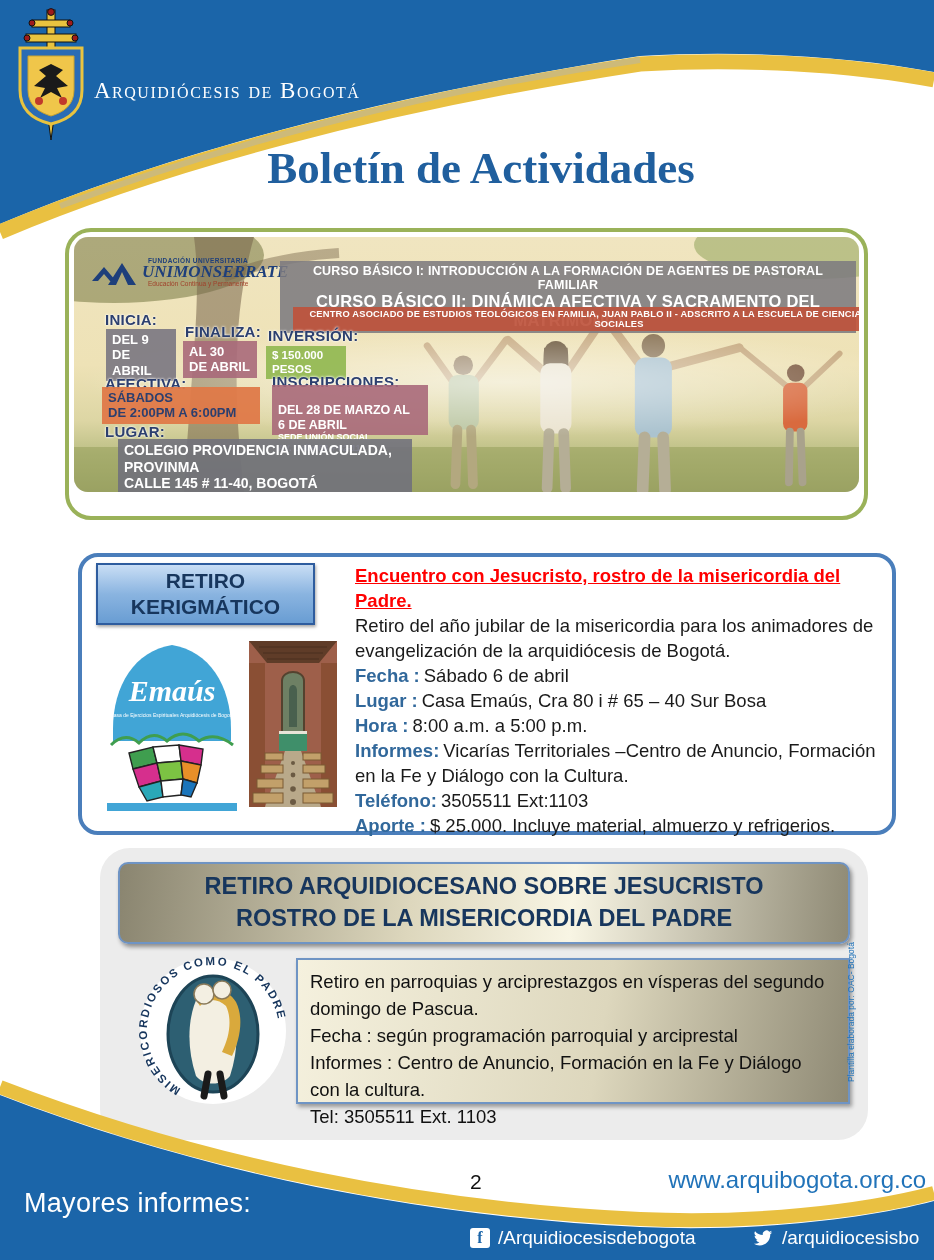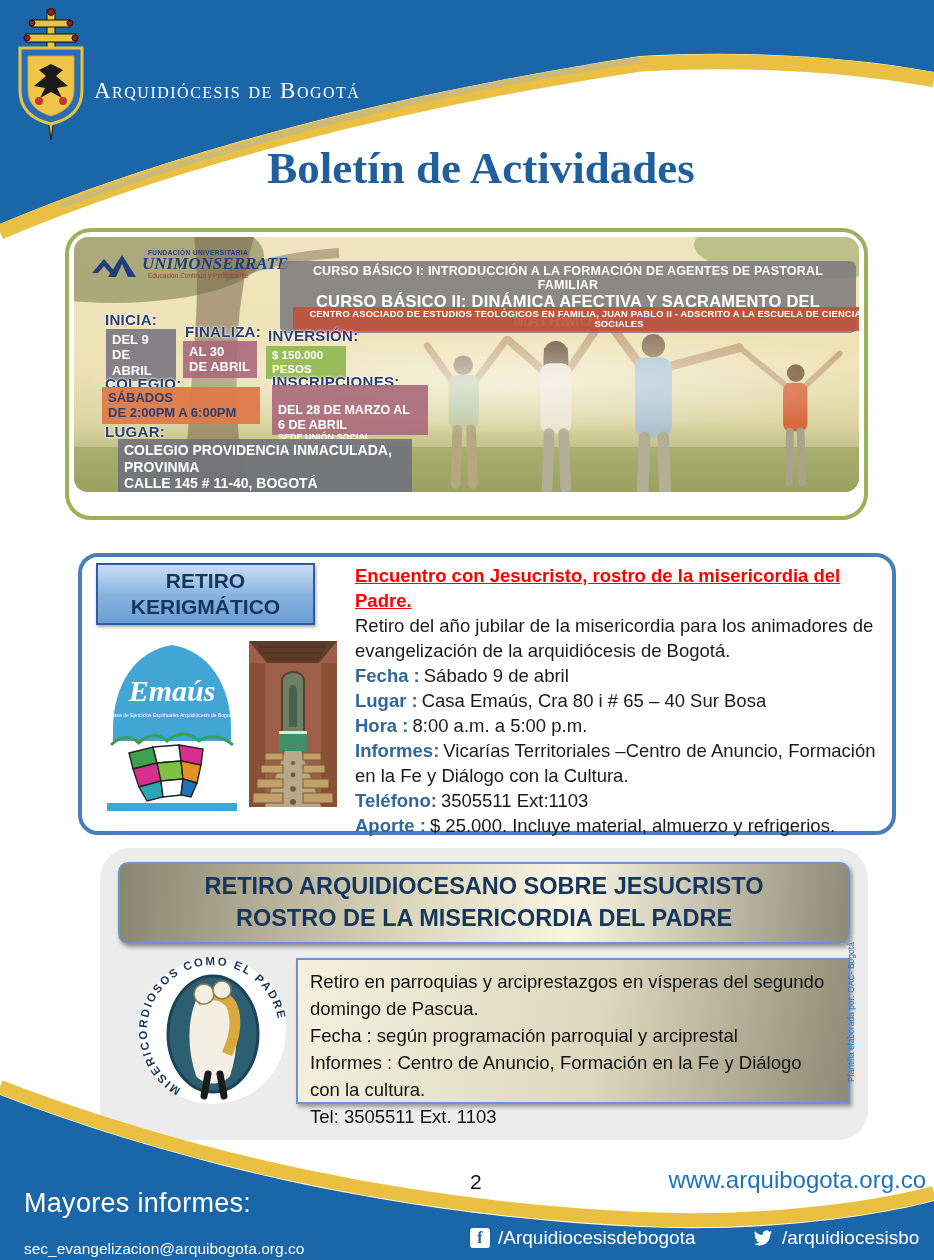--- a/index.html
+++ b/index.html
@@ -17,27 +17,27 @@
   .course-card{left:65px;top:228px;width:803px;height:292px;background:#fff;
     border:4px solid #9ab259;border-radius:26px;padding:5px;box-sizing:border-box;}
   .photo{position:relative;width:785px;height:255px;border-radius:14px;overflow:hidden;
     background:linear-gradient(180deg,#f0e5c0 0%,#eee2b6 50%,#ddd6a4 72%,#bcbf85 85%,#a6ab72 100%);}
   .haze{position:absolute;left:0;top:90px;width:785px;height:110px;
     background:radial-gradient(ellipse at 55% 50%,rgba(255,255,255,.55),rgba(255,255,255,0) 70%);}
   .ph-label{position:absolute;font-weight:bold;color:#2c3f6e;font-size:15px;letter-spacing:.3px;
     text-shadow:0 0 3px rgba(255,255,255,.95),0 0 2px rgba(255,255,255,.95);white-space:pre-line;}
   .ph-box{position:absolute;font-weight:bold;color:#fff;font-size:13px;line-height:1.18;
     padding:3px 6px;white-space:pre-line;box-sizing:border-box;}
-  .uni-logo{position:absolute;left:16px;top:12px;width:200px;}
+  .uni-logo{position:absolute;left:16px;top:20px;width:200px;}
   .uni-top{font-size:6.5px;font-weight:bold;color:#1e3f7b;margin-left:58px;letter-spacing:.4px;}
   .uni-name{font-size:17px;font-weight:bold;font-style:italic;color:#1e3f7b;margin-left:52px;
     font-family:"Liberation Serif",serif;line-height:.95;}
   .uni-tag{font-size:6.5px;color:#a0402a;margin-left:58px;}
   .course-titles{position:absolute;left:206px;top:24px;width:576px;background:rgba(125,123,127,.88);
-    color:#fff;text-align:center;padding:3px 4px;box-sizing:border-box;border-radius:6px;}
+    color:#fff;text-align:center;padding:3px 4px;box-sizing:border-box;}
   .ct1{font-size:12.5px;font-weight:bold;letter-spacing:.2px;}
   .ct2{font-size:16.5px;font-weight:bold;letter-spacing:.2px;}
   .course-sub{position:absolute;left:206px;top:70px;width:620px;background:rgba(190,83,60,.92);
     color:#fff;font-size:9.3px;font-weight:bold;text-align:center;padding:2px 16px;letter-spacing:.2px;margin-left:13px;}
 
   
   .retiro-card{left:78px;top:553px;width:810px;height:274px;background:#fff;
     border:4px solid #4a7ebb;border-radius:20px;box-sizing:content-box;}
   .retiro-btn{position:absolute;left:14px;top:6px;width:215px;height:58px;
     background:linear-gradient(180deg,#c9def5 0%,#8ab4e0 50%,#699dd3 100%);
@@ -167,21 +167,21 @@
       <div class="course-sub">CENTRO ASOCIADO DE ESTUDIOS TEOLÓGICOS EN FAMILIA, JUAN PABLO II - ADSCRITO A LA ESCUELA DE CIENCIAS HUMANAS Y SOCIALES</div>
 
       <div class="ph-label" style="left:31px;top:74px">INICIA:</div>
       <div class="ph-box" style="left:32px;top:92px;width:70px;background:rgba(118,115,128,.88)">DEL 9
 DE ABRIL</div>
       <div class="ph-label" style="left:111px;top:86px">FINALIZA:</div>
       <div class="ph-box" style="left:109px;top:104px;width:74px;background:rgba(168,105,122,.9)">AL 30
 DE ABRIL</div>
       <div class="ph-label" style="left:194px;top:90px">INVERSIÓN:</div>
       <div class="ph-box" style="left:192px;top:109px;width:80px;background:rgba(148,185,84,.95);font-size:11.5px">$ 150.000 PESOS</div>
-      <div class="ph-label" style="left:31px;top:138px">COLEGIO:</div>
+      <div class="ph-label" style="left:31px;top:138px">AFECTIVA:</div>
       <div class="ph-box" style="left:28px;top:150px;width:158px;background:rgba(223,121,72,.95);color:#2c3f6e">SÁBADOS
 DE 2:00PM A 6:00PM</div>
       <div class="ph-label" style="left:198px;top:136px">INSCRIPCIONES:</div>
       <div class="ph-box" style="left:198px;top:148px;width:156px;height:50px;background:rgba(168,105,122,.9);font-size:12.5px">
         <span style="white-space:pre-line">DEL 28 DE MARZO AL
 6 DE ABRIL</span>
         <span style="display:block;font-size:9px;line-height:1.2;white-space:pre-line">SEDE UNIÓN SOCIAL
 AV. Calle 68 # 62-11</span>
       </div>
       <div class="ph-label" style="left:31px;top:186px">LUGAR:</div>
@@ -243,21 +243,21 @@
         <rect x="54" y="112" width="18" height="7"></rect>
           <rect x="54" y="124" width="22" height="8"></rect>
         <rect x="54" y="138" width="26" height="9"></rect>
           <rect x="54" y="152" width="30" height="10"></rect>
       </g>
     </svg>
 
     <div class="retiro-text">
       <div class="headline">Encuentro con Jesucristo, rostro de la misericordia del Padre.</div>
       <div>Retiro del año jubilar de la misericordia para los animadores de evangelización de la arquidiócesis de Bogotá.</div>
-      <div><span class="dlabel">Fecha :</span><span>Sábado 9 de abril</span></div>
+      <div><span class="dlabel">Fecha :</span><span>Sábado 6 de abril</span></div>
       <div><span class="dlabel">Lugar :</span><span>Casa Emaús, Cra 80 i # 65 – 40 Sur Bosa</span></div>
       <div><span class="dlabel">Hora :</span><span>8:00 a.m. a 5:00 p.m.</span></div>
       <div><span class="dlabel">Informes:</span><span>Vicarías Territoriales –Centro de Anuncio, Formación en la Fe y Diálogo con la Cultura.</span></div>
       <div><span class="dlabel">Teléfono:</span><span>3505511 Ext:1103</span></div>
       <div><span class="dlabel">Aporte :</span><span>$ 25.000. Incluye material, almuerzo y refrigerios.</span></div>
     </div>
   </div>
 
   <div class="abs gray-card">
     <div class="gray-head">RETIRO ARQUIDIOCESANO SOBRE JESUCRISTO
@@ -284,21 +284,20 @@
 Informes : Centro de Anuncio, Formación en la Fe y Diálogo con la cultura.
 Tel: 3505511 Ext. 1103</div>
   </div>
 
   <svg class="abs" style="left:0;top:1080px" width="934" height="180" viewBox="0 0 934 180">
     <path d="M0,15 C200,92 420,137 640,147 C750,152 862,140 934,121 L934,180 L0,180 Z" fill="#1b65a9"></path>
     <path d="M0,7 C200,84 420,129 640,139 C750,144 862,132 934,113" fill="none" stroke="#e9c041" stroke-width="14"></path>
   </svg>
 
   <div class="abs" id="mayores-title">Mayores informes:</div>
-  <div class="abs" id="mayores-l2">sec_evangelizacion@arquibogota.org.co</div>
 
   <div class="abs" id="page-number">2</div>
   <div class="abs" id="website">www.arquibogota.org.co</div>
 
   <div class="abs social" id="fb">
     <span class="fb-ic">f</span>
     <span>/Arquidiocesisdebogota</span>
   </div>
   <div class="abs social" id="tw">
     <svg width="22" height="20" viewBox="0 0 24 24">

